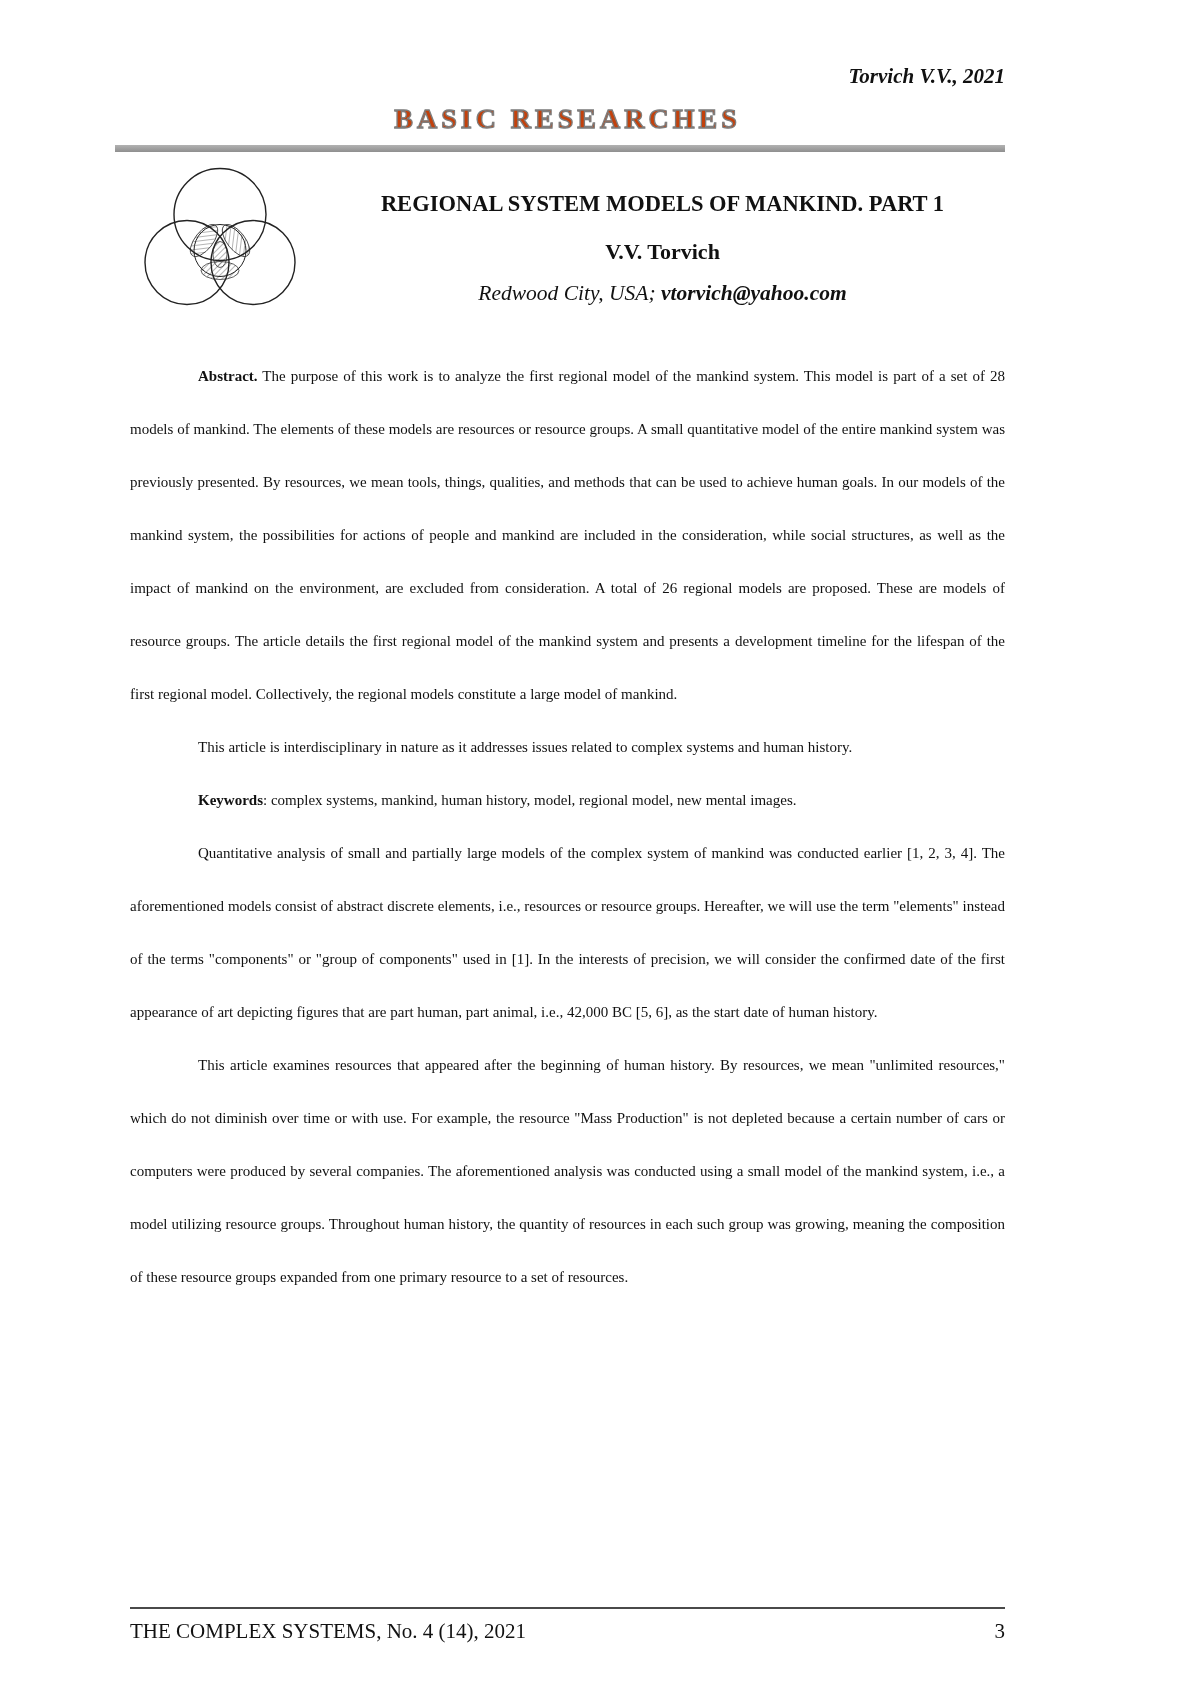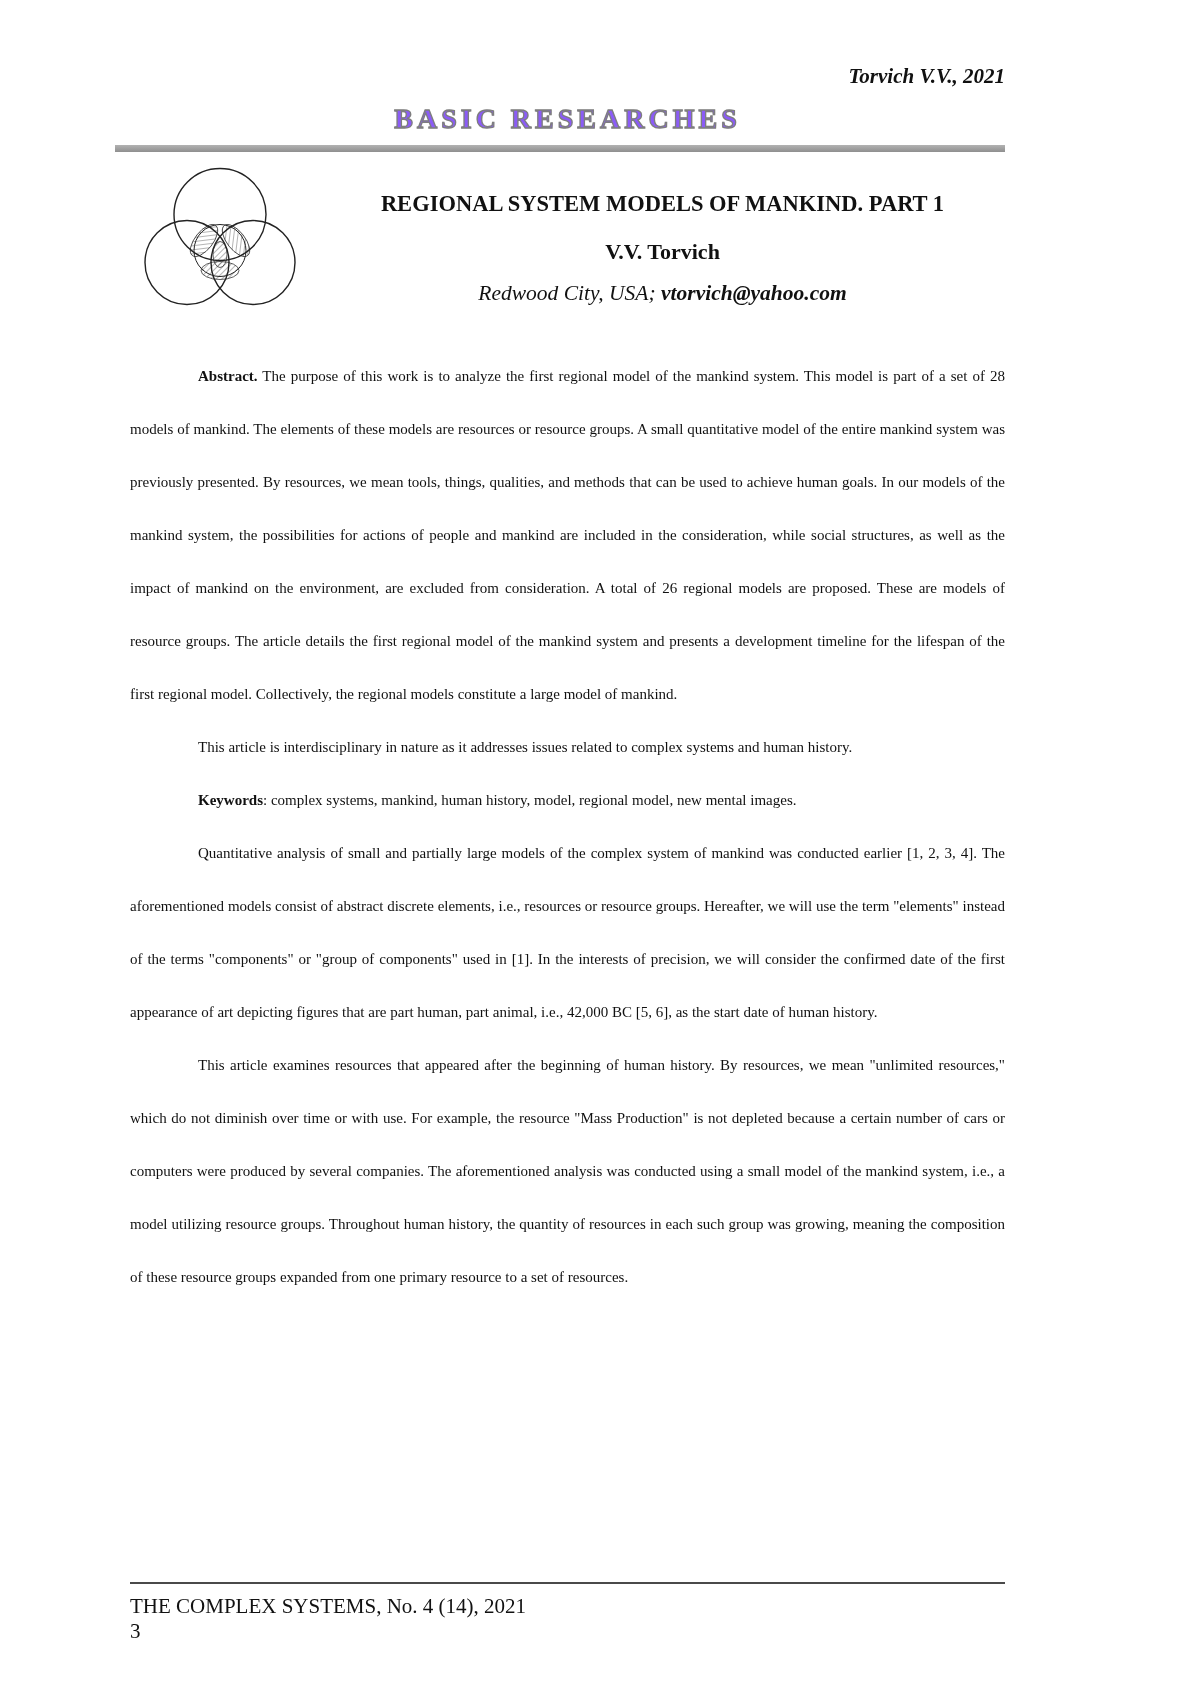--- a/index.html
+++ b/index.html
@@ -23,21 +23,21 @@
     font-size: 21px;
     font-weight: bold;
     font-style: italic;
     margin-bottom: 14px;
   }
   .banner {
     text-align: center;
     font-size: 28px;
     font-weight: bold;
     letter-spacing: 4px;
-    color: #8b5cf6;
+    color: #c2410c;
     -webkit-text-stroke: 1.3px #7e7e7e;
     text-shadow: 0 0 1px #9a9a9a;
     margin-bottom: 10px;
   }
   .gray-rule {
     height: 7px;
     background: linear-gradient(#b2b2b2, #8f8f8f);
     margin: 0 0 10px -15px;
   }
   .udk {
@@ -94,21 +94,20 @@
   .footer {
     position: absolute;
     left: 130px;
     right: 195px;
     bottom: 36px;
     border-top: 2.5px solid #4a4a4a;
     padding-top: 10px;
     display: flex;
     justify-content: space-between;
     font-size: 21px;
-    flex-direction: column;
   }
 </style>
 </head>
 <body>
 
 <div class="page">
 
   <div class="header-right">Torvich V.V., 2021</div>
 
   <div class="banner">BASIC RESEARCHES</div>

